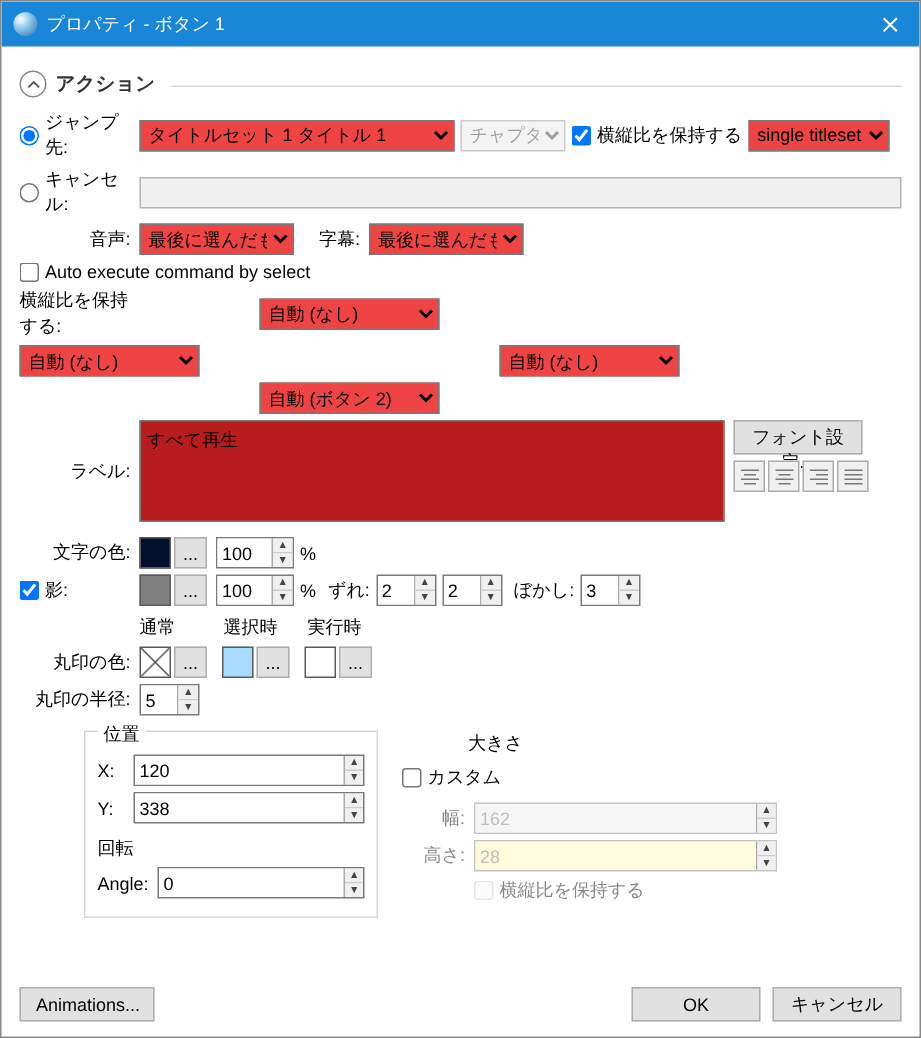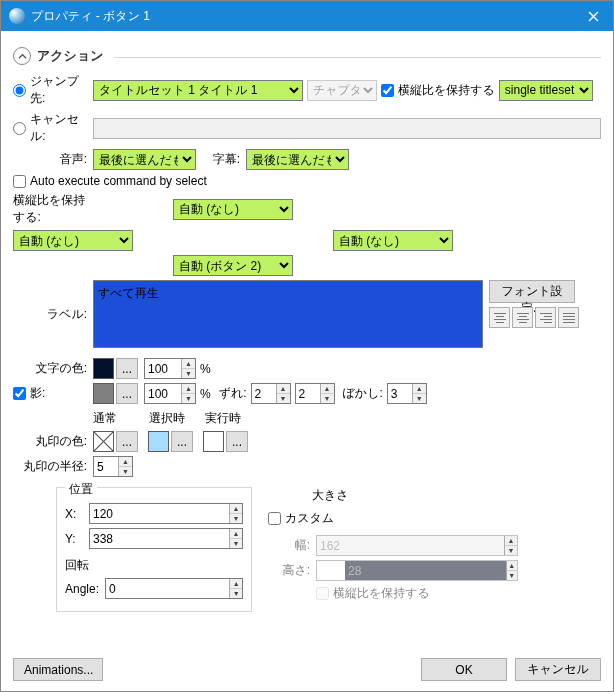--- a/index.html
+++ b/index.html
@@ -77,33 +77,33 @@
   }
   input[type=radio], input[type=checkbox] {
     margin: 0 4px 0 0;
     vertical-align: middle;
   }
   select, input[type=text] {
     font-family: inherit;
     font-size: 12px;
     padding: 1px 2px;
     border: 1px solid #7a7a7a;
-    background: #bef264;
+    background: #ef4444;
     height: 21px;
   }
   select { padding: 1px 1px; }
   select:disabled, input:disabled {
     background: #f0f0f0;
     color: #777;
     border-color: #b5b5b5;
   }
   .cb-wrap { display: inline-flex; align-items: center; }
   .textarea {
     border: 1px solid #7a7a7a;
-    background: #1d4ed8;
+    background: #b91c1c;
     padding: 4px 4px;
     resize: none;
     font-family: inherit;
     font-size: 12px;
     overflow-y: scroll;
     width: 390px;
     height: 68px;
   }
   .btn {
     border: 1px solid #adadad;
@@ -438,21 +438,21 @@
           <input disabled="" style="width: 100%; background: rgb(240, 240, 240); color: rgb(136, 136, 136);" value="162">
           <span class="sp-btns">
               <span>▲</span>
               <span>▼</span>
             </span>
         </span>
       </div>
       <div class="row cb-disabled">
         <span style="width:48px; text-align:right; padding-right:6px;">高さ:</span>
         <span class="spinner" style="flex:1; border-color:#c4c4c4;">
-          <input disabled="" style="width: 100%; background: #0f172a; color: rgb(136, 136, 136); margin-left: 28px;" value="28">
+          <input disabled="" style="width: 100%; background: #fef9c3; color: rgb(136, 136, 136);" value="28">
           <span class="sp-btns">
               <span>▲</span>
               <span>▼</span>
             </span>
         </span>
       </div>
       <label class="cb-wrap cb-disabled" style="margin-left:48px;">
         <input type="checkbox" disabled="" style="">
         <span>横縦比を保持する</span>
       </label>

